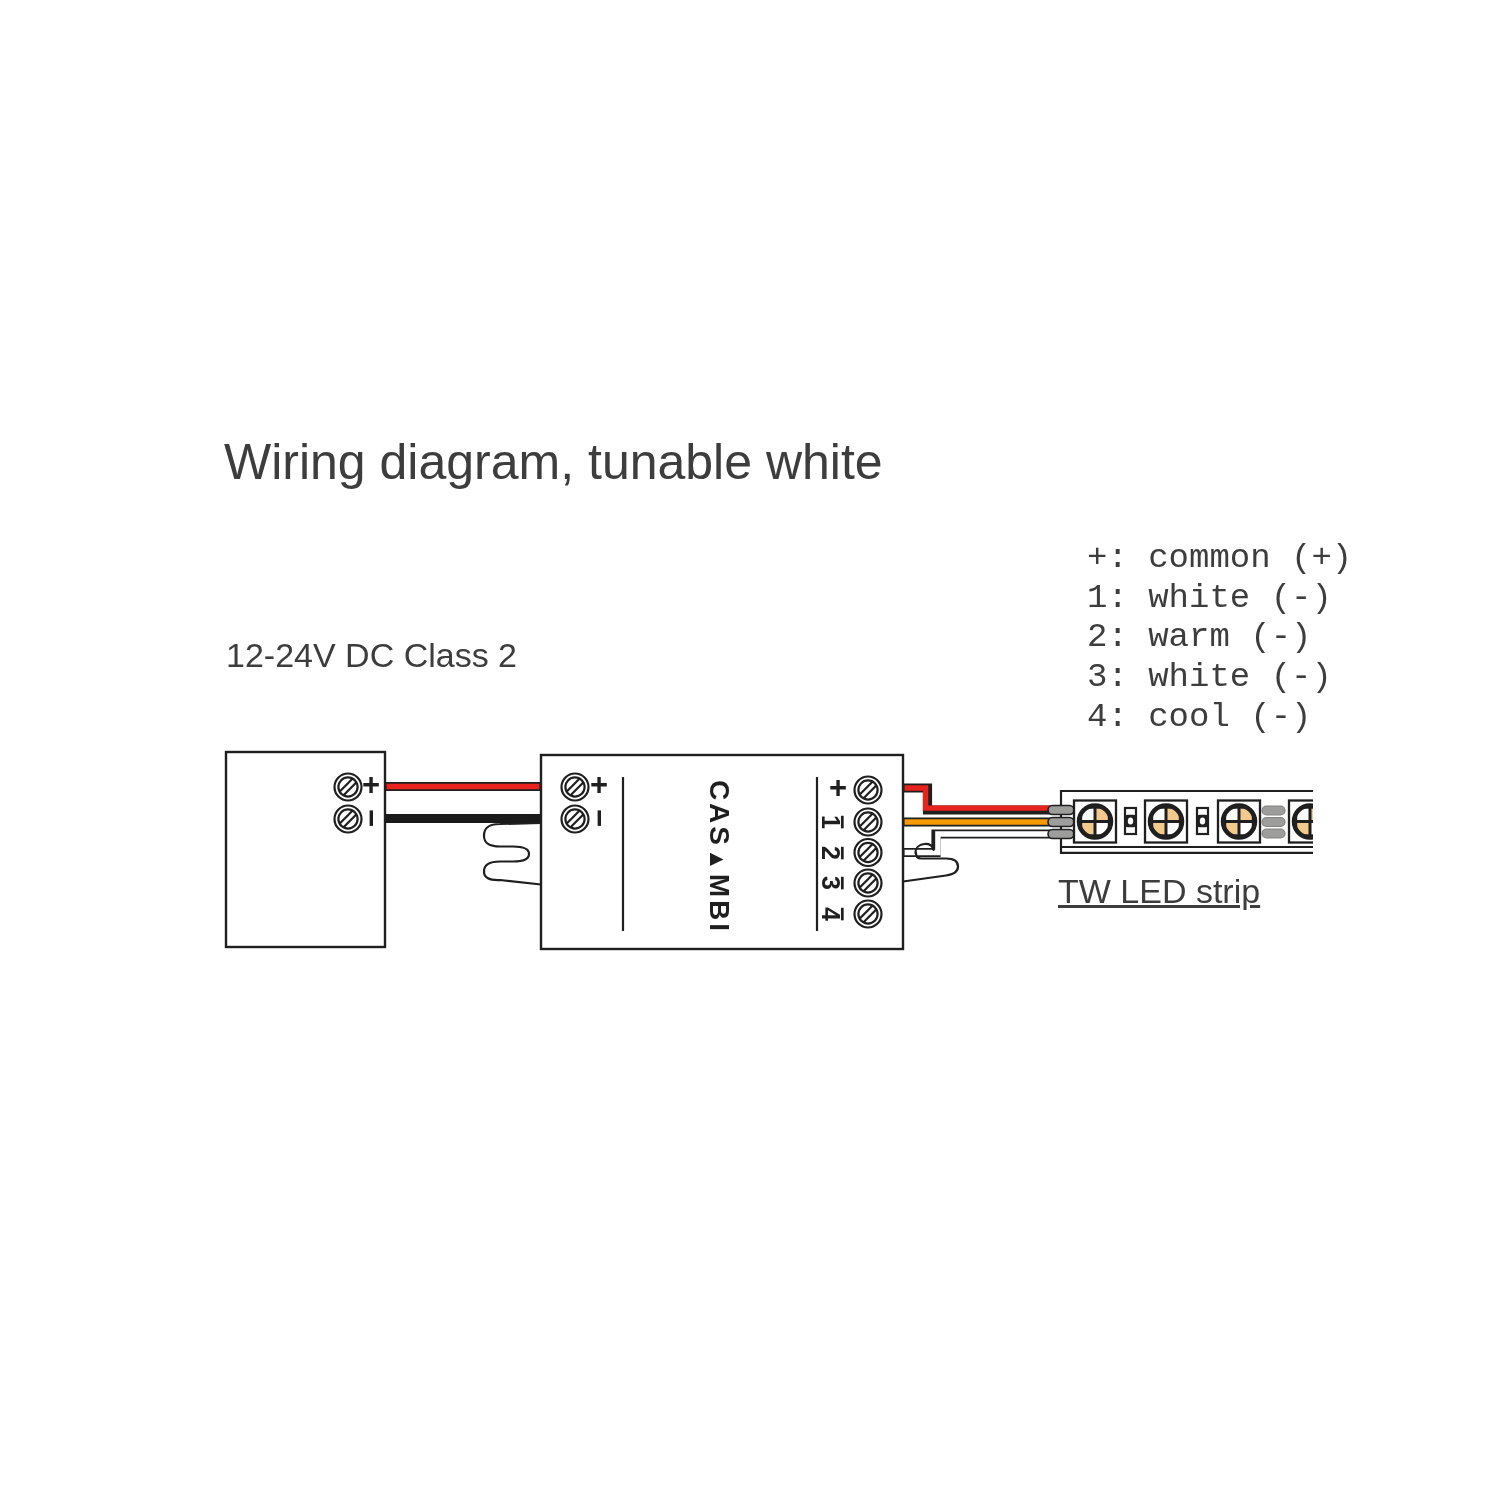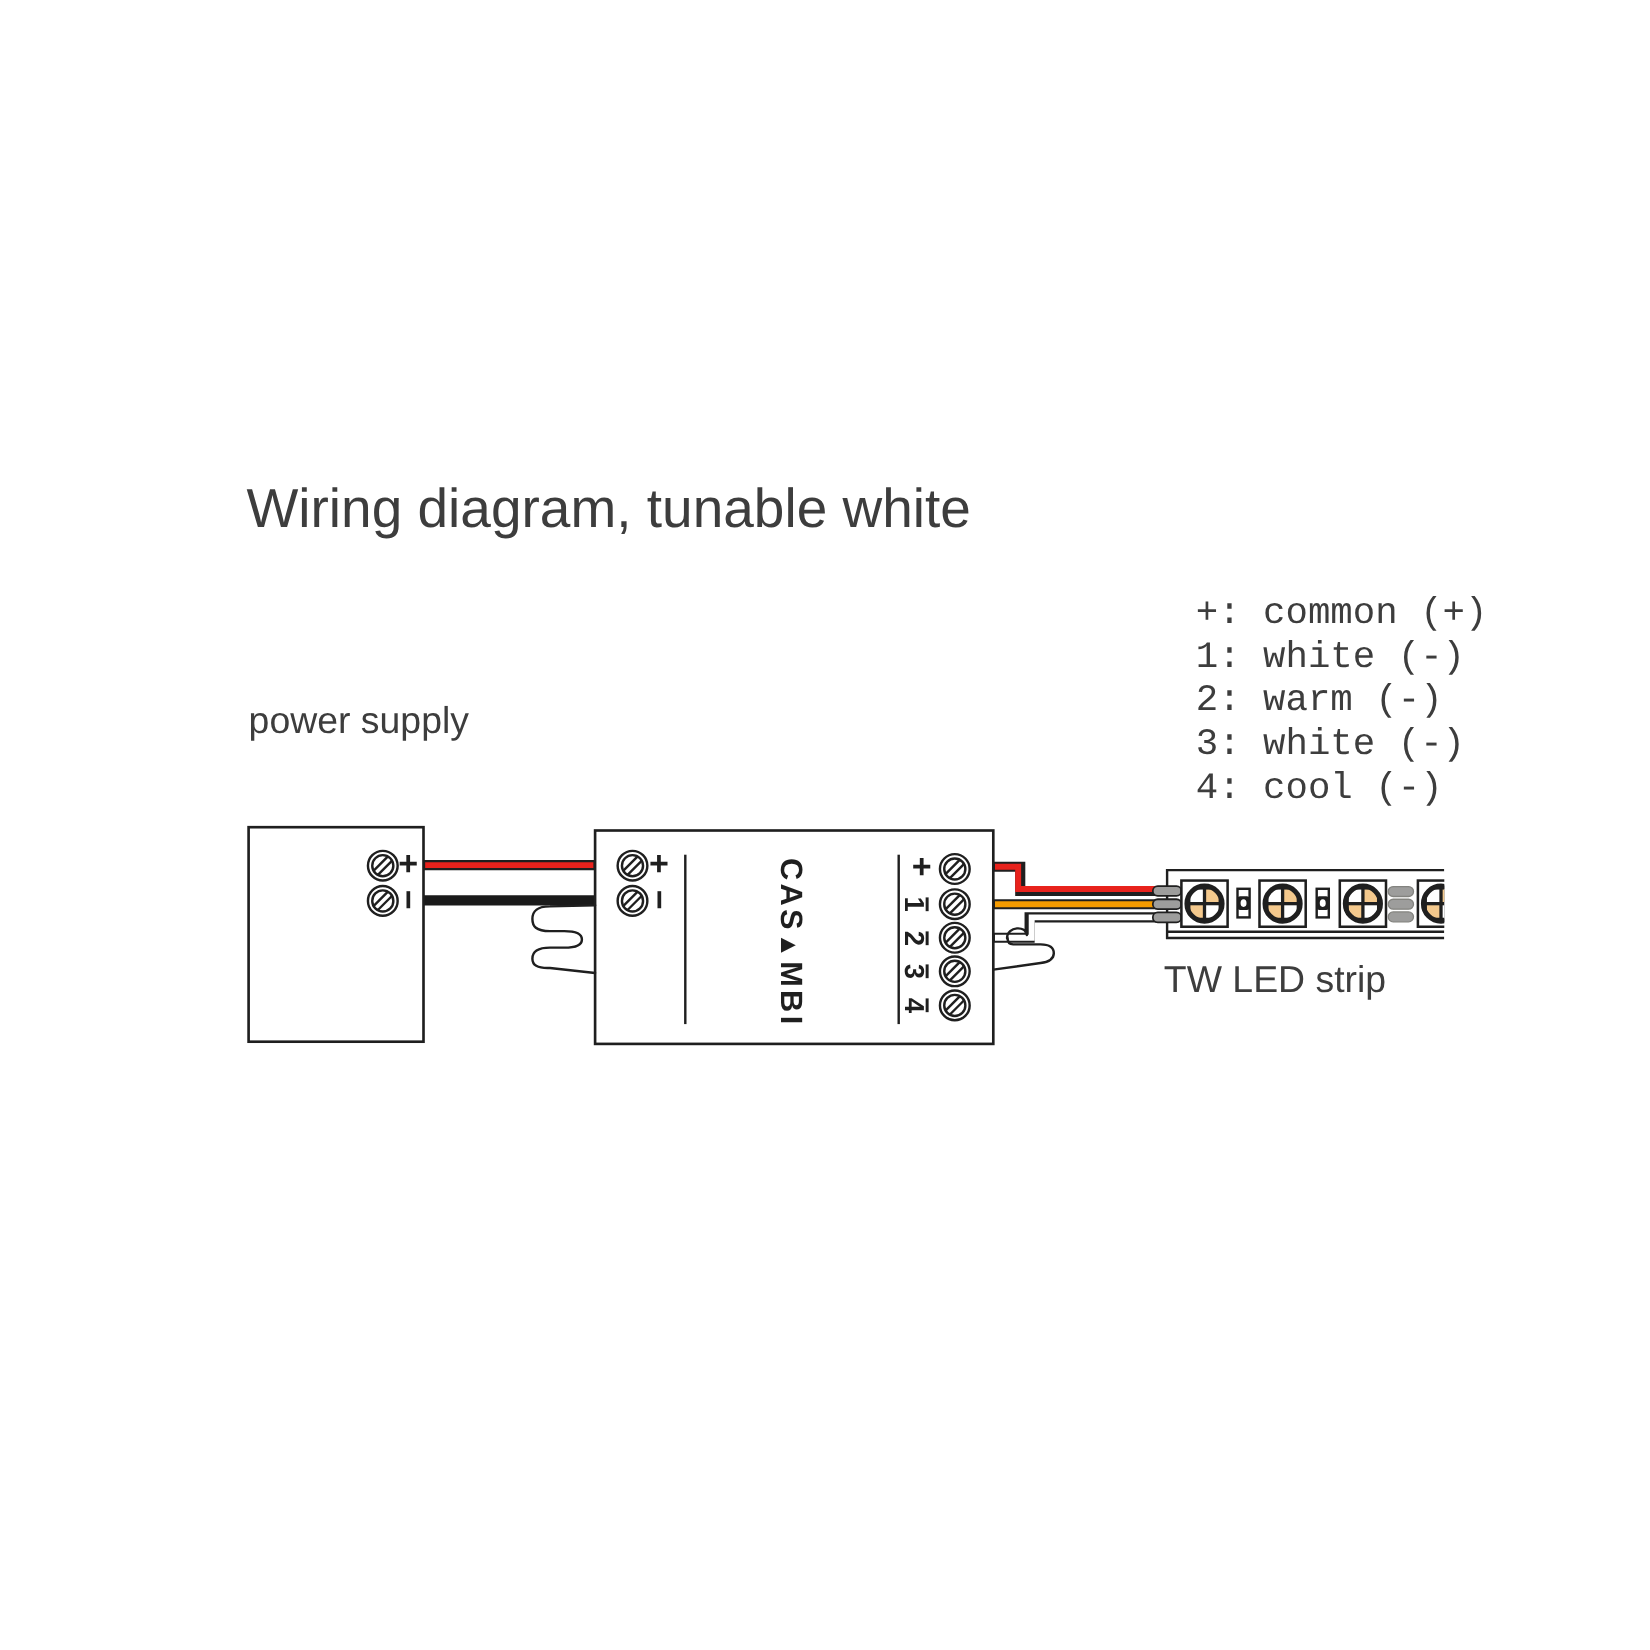--- a/index.html
+++ b/index.html
@@ -8,21 +8,21 @@
     font-family:"Liberation Sans","DejaVu Sans",sans-serif;
   }
   .abs{position:absolute;}
   .ctr{position:absolute;transform:translate(-50%,-50%);white-space:nowrap;}
   .rot{position:absolute;transform:translate(-50%,-50%) rotate(90deg);white-space:nowrap;}
   #diagram-svg{position:absolute;left:0;top:0;}
 
   #title{left:224px;top:433px;font-size:50px;color:var(--text);}
   #ps-label{left:226px;top:634px;font-size:34px;line-height:43px;color:var(--text);}
   #legend{left:1087px;top:539px;font-size:34px;line-height:39.7px;color:var(--text);font-family:Liberation Mono, monospace;}
-  #tw-label{left:1058px;top:872px;font-size:34px;color:var(--text);}
+  #tw-label{left:1058px;top:872px;font-size:34px;color:var(--text);text-decoration:underline;}
 
   .tmark{font-size:31px;font-weight:bold;color:var(--line);}
   .digit{font-size:25px;font-weight:bold;color:var(--line);}
   #brand{font-size:28px;font-weight:bold;letter-spacing:3px;color:var(--line);}
   #brand .tri{font-size:23px;letter-spacing:3px;}
 
   
   .box{fill:#fff;stroke:var(--line);stroke-width:2.4;}
   .ln{stroke:var(--line);stroke-width:2.2;fill:none;}
   .clipln{stroke:var(--line);stroke-width:2.2;fill:none;stroke-linejoin:round;stroke-linecap:round;}
@@ -125,21 +125,21 @@
     <use href="#res" transform="translate(1202.5,821)"></use>
     <use href="#pad" transform="translate(1273.5,810.5)"></use>
     <use href="#pad" transform="translate(1273.5,822)"></use>
     <use href="#pad" transform="translate(1273.5,833.5)"></use>
   </g>
 </svg>
 
 <div id="title" class="abs">Wiring diagram, tunable white</div>
 
 <div id="ps-label" class="abs">
-  <div>power supply</div>
+  <div>12-24V DC Class 2</div>
 </div>
 
 <div id="legend" class="abs">
   <div>+: common (+)</div>
   <div>1: white (-)</div>
   <div>2: warm (-)</div>
   <div>3: white (-)</div>
   <div>4: cool (-)</div>
 </div>
 

